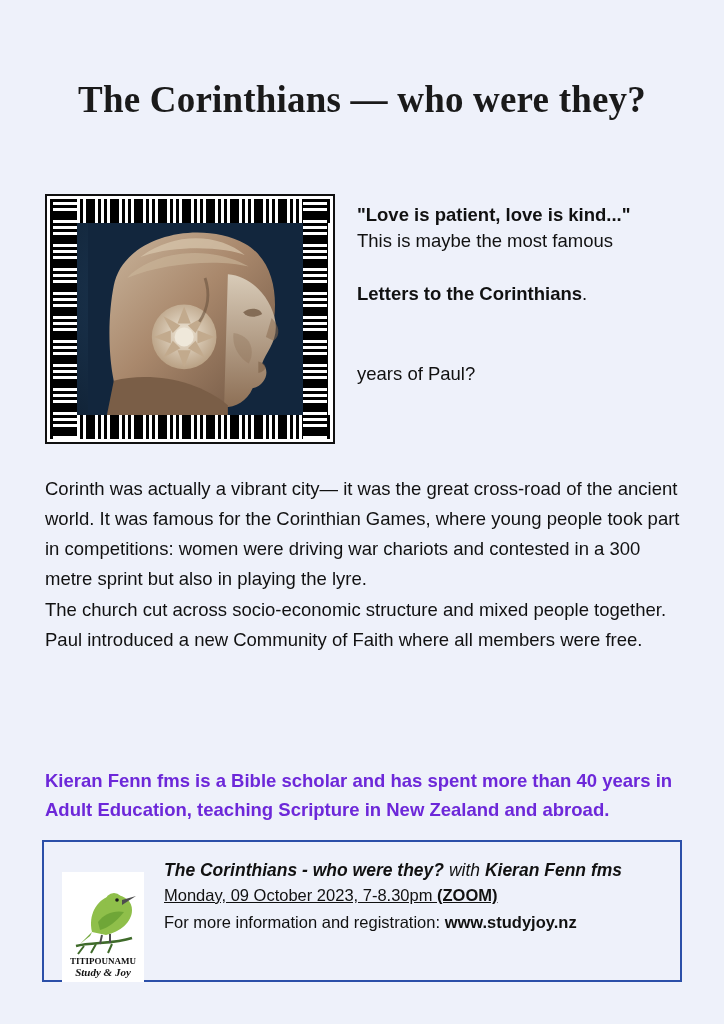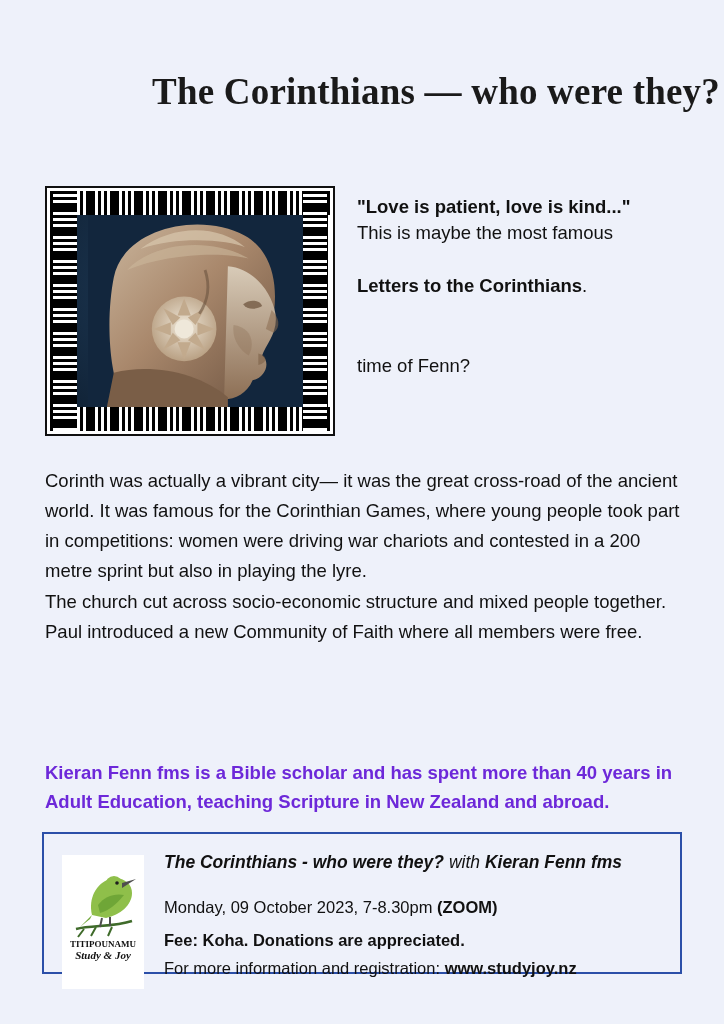--- a/index.html
+++ b/index.html
@@ -17,27 +17,27 @@
   .page {
     position: relative;
     width: 724px;
     height: 1024px;
     box-sizing: border-box;
     background: #eef1fa;
   }
 
   
   .title {
-    text-align: right;
+    text-align: center;
     font-family: "Liberation Serif", serif;
     font-size: 37px;
     font-weight: 700;
     color: #1a1a1a;
     letter-spacing: 0.2px;
-    margin: 4px;
+    margin: 12px;
     padding-top: 68px;
     line-height: 1.1;
   }
   .subtitle {
     text-align: center;
     font-size: 21px;
     color: #1a1a1a;
     margin-top: 20px;
   }
 
@@ -163,39 +163,39 @@
     height: 142px;
     box-sizing: border-box;
     border: 2px solid #2b4fa8;
     background: #eef1fa;
     display: flex;
     align-items: flex-start;
     padding: 10px 12px;
   }
   .logo {
     width: 82px;
-    height: 134px;
+    height: 110px;
     background: #ffffff;
     flex: 0 0 auto;
     position: relative;
-    margin-top: 11px;
+    margin-top: 20px;
     margin-left: 6px;
   }
   .logo svg { position: absolute; inset: 0; }
   .footer-text {
     margin-left: 20px;
     font-size: 16.5px;
     line-height: 1.42;
     color: #111;
     padding-top: 6px;
   }
   .footer-text .l1 { font-weight: 700; font-size: 17.5px; font-style: italic; }
   .footer-text .l1 .with { font-weight: 400; }
   .footer-text .l1 .with b { font-weight: 700; }
-  .footer-text .l2 { margin-top: 21px; }
+  .footer-text .l2 { margin-top: 1px; text-decoration: underline; }
   .footer-text .l3 { margin-top: 10px; font-weight: 700; }
   .footer-text .l4 { margin-top: 4px; }
   .footer-text b { font-weight: 700; }
 </style>
 </head>
 <body>
 
 <div class="page">
 
   <h1 class="title">The Corinthians — who were they?</h1>
@@ -263,26 +263,26 @@
       </div>
     </div>
 
     <div class="quote">
       <span class="lead">"Love is patient, love is kind..."</span>
       <span>This is maybe the most famous</span><br>
       <br>
       <b>Letters to the Corinthians</b><span>.</span><br>
       <br>
       <br>
-      <span>time of Fenn?</span>
+      <span>years of Paul?</span>
     </div>
   </div>
 
   <div class="body-text">
-    <p>Corinth was actually a vibrant city— it was the great cross-road of the ancient world. It was famous for the Corinthian Games, where young people took part in competitions: women were driving war chariots and contested in a 200 metre sprint but also in playing the lyre.</p>
+    <p>Corinth was actually a vibrant city— it was the great cross-road of the ancient world. It was famous for the Corinthian Games, where young people took part in competitions: women were driving war chariots and contested in a 300 metre sprint but also in playing the lyre.</p>
     <p>The church cut across socio-economic structure and mixed people together. Paul introduced a new Community of Faith where all members were free.</p>
   </div>
 
   <div class="bold-note">Kieran Fenn fms is a Bible scholar and has spent more than 40 years in Adult Education, teaching Scripture in New Zealand and abroad.</div>
 
   <div class="footer-box">
     <div class="logo">
       <svg viewBox="0 0 82 110">
         <rect width="82" height="110" fill="#ffffff"></rect>
 
@@ -307,20 +307,19 @@
       </svg>
     </div>
     <div class="footer-text">
       <div class="l1">
         <span>The Corinthians - who were they?</span>
         <span class="with"><span>with </span><b>Kieran Fenn fms</b></span>
       </div>
       <div class="l2">
         <span>Monday, 09 October 2023, 7-8.30pm </span><b>(ZOOM)</b>
       </div>
-      <div class="l3">Fee: Koha. Donations are appreciated.</div>
       <div class="l4">
         <span>For more information and registration: </span><b>www.studyjoy.nz</b>
       </div>
     </div>
   </div>
 
 </div>
 
 </body></html>

